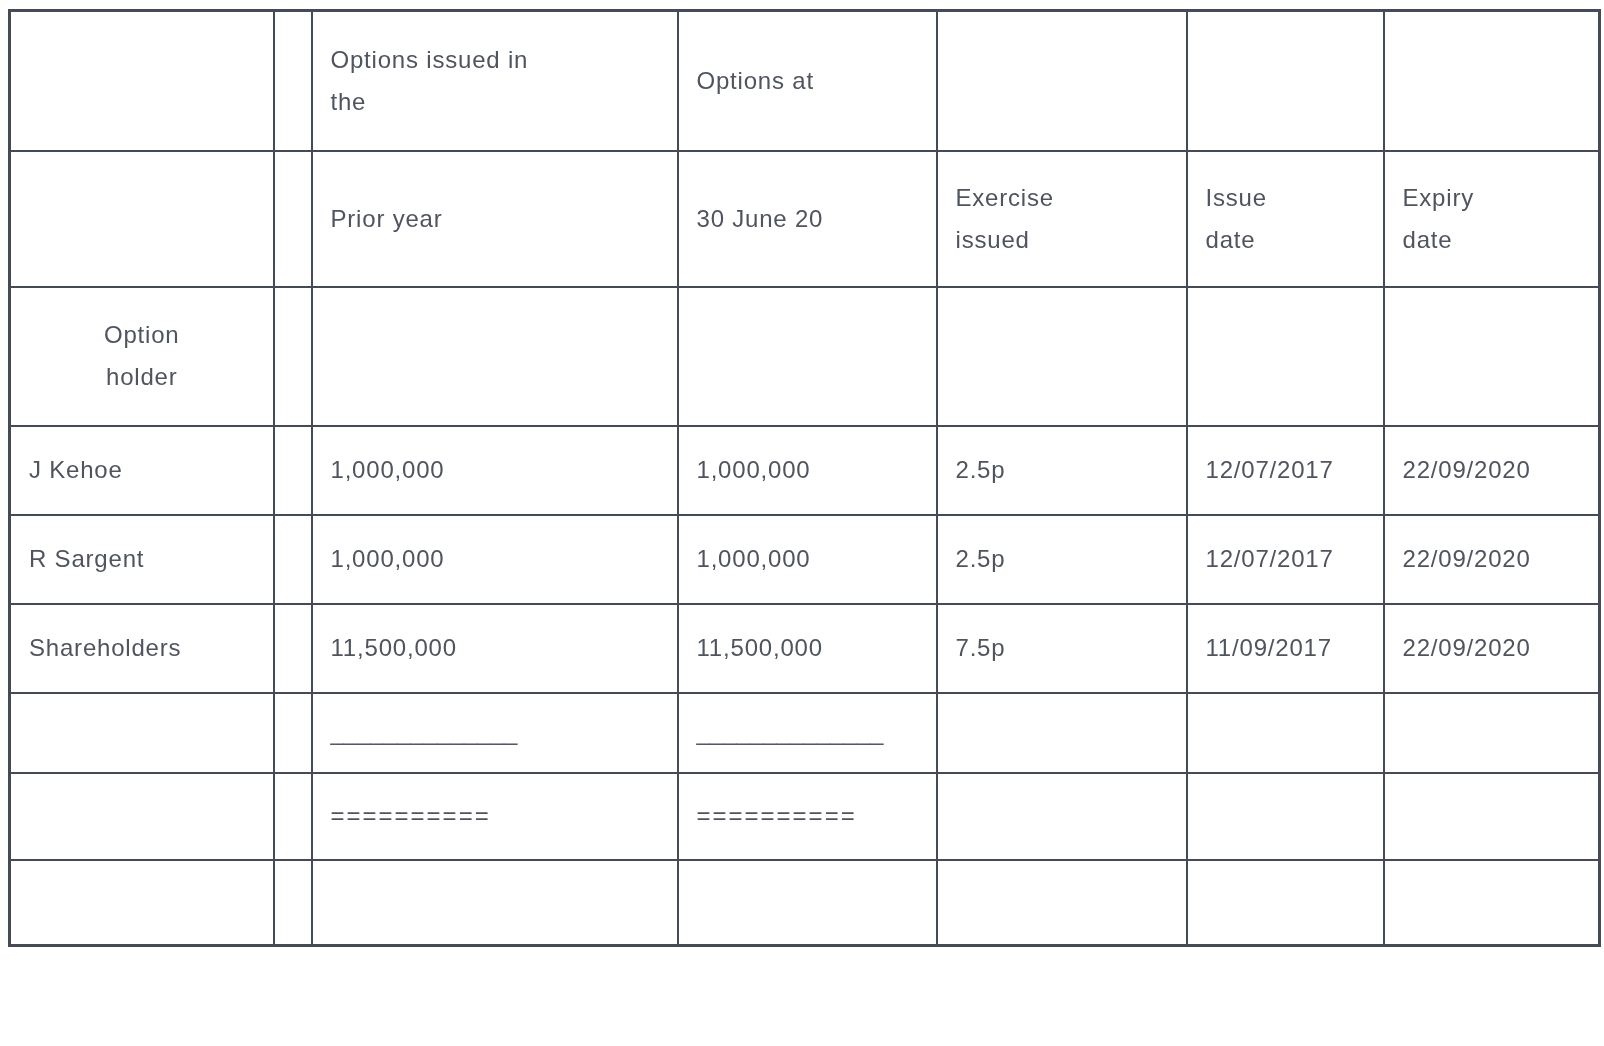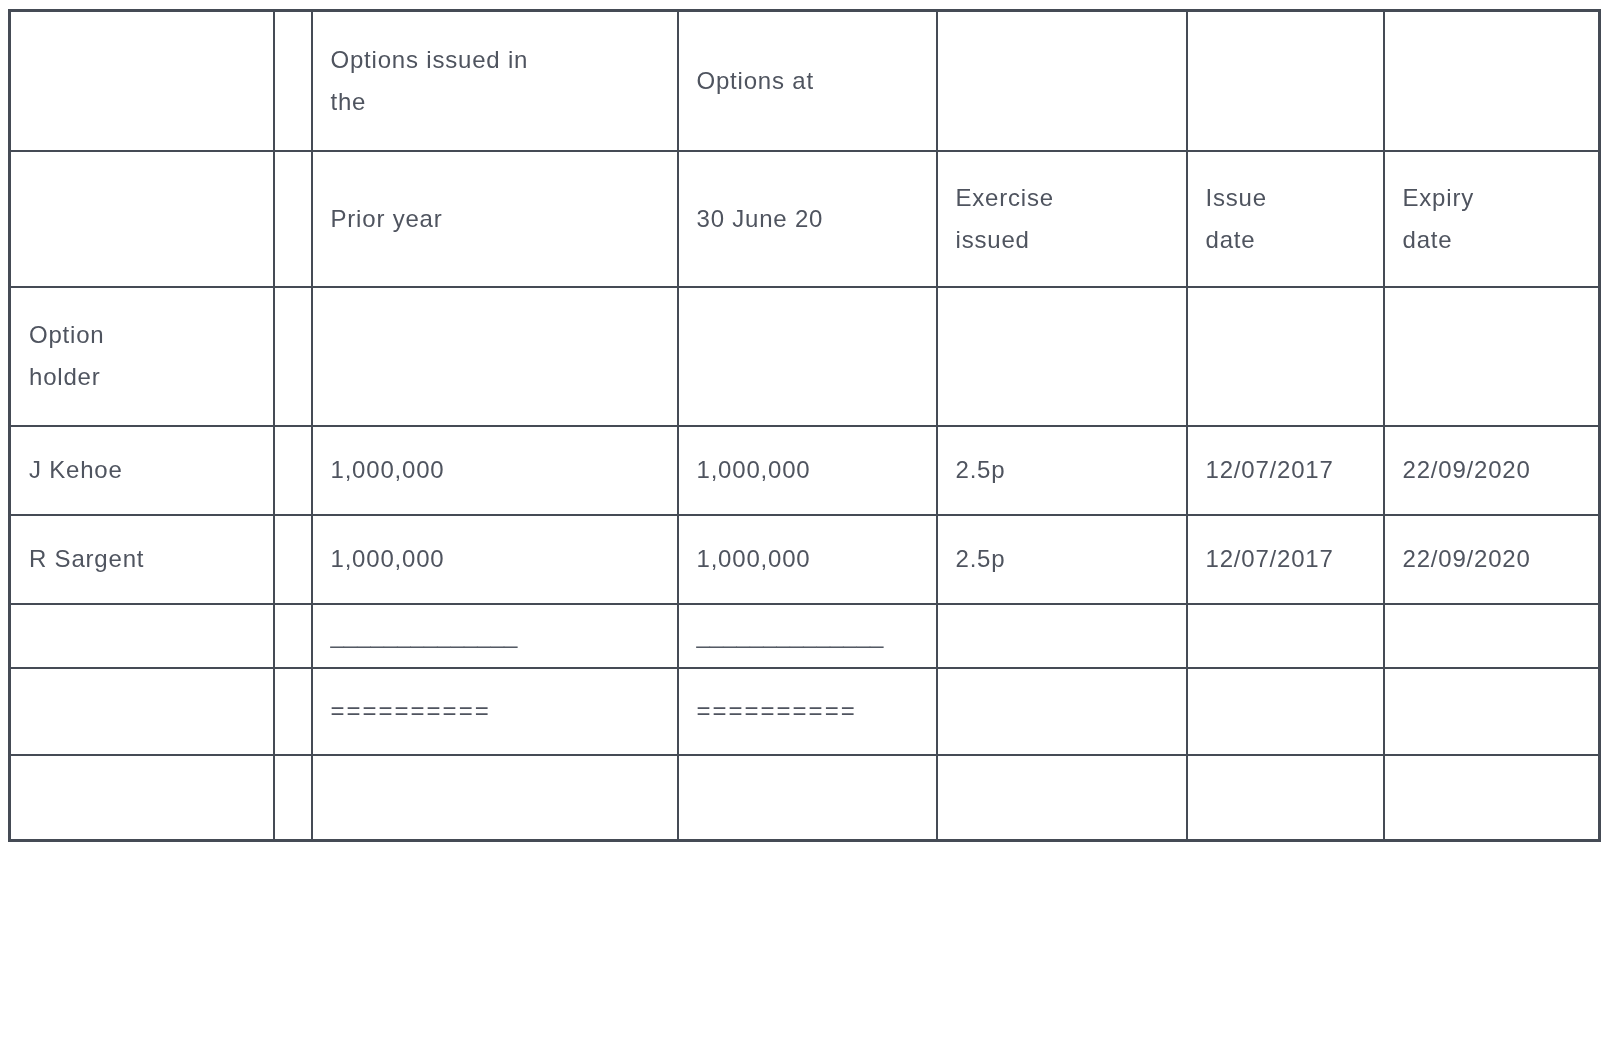--- a/index.html
+++ b/index.html
@@ -41,23 +41,23 @@
   col.c-holder  { width: 264px; }
   col.c-spacer  { width: 38px;  }
   col.c-prior   { width: 366px; }
   col.c-at      { width: 259px; }
   col.c-price   { width: 250px; }
   col.c-issue   { width: 197px; }
   col.c-expiry  { width: 216px; }
   
   tr.r-head1  { height: 140px; }
   tr.r-head2  { height: 136px; }
-  tr.r-head3  { height: 139px; }
+  tr.r-head3  { height: 139px; text-align: center; }
   tr.r-data   { height: 89px;  }
-  tr.r-rule   { height: 64px;  }
+  tr.r-rule   { height: 80px;  }
   tr.r-total  { height: 85px;  }
   tr.r-drule  { height: 87px;  }
   tr.r-empty  { height: 86px;  }
   
   tr.r-rule td {
     letter-spacing: 0;
     line-height: 1.2;
     color: #545a64;
   }
   tr.r-drule td {
@@ -123,20 +123,29 @@
       </tr>
       <tr class="r-data">
         <td>R Sargent</td>
         <td></td>
         <td>1,000,000</td>
         <td>1,000,000</td>
         <td>2.5p</td>
         <td>12/07/2017</td>
         <td>22/09/2020</td>
       </tr>
+      <tr class="r-data">
+        <td>Shareholders</td>
+        <td></td>
+        <td>11,500,000</td>
+        <td>11,500,000</td>
+        <td>7.5p</td>
+        <td>11/09/2017</td>
+        <td>22/09/2020</td>
+      </tr>
       <tr class="r-rule">
         <td></td>
         <td></td>
         <td>______________</td>
         <td>______________</td>
         <td></td>
         <td></td>
         <td></td>
       </tr>
       <tr class="r-drule">

